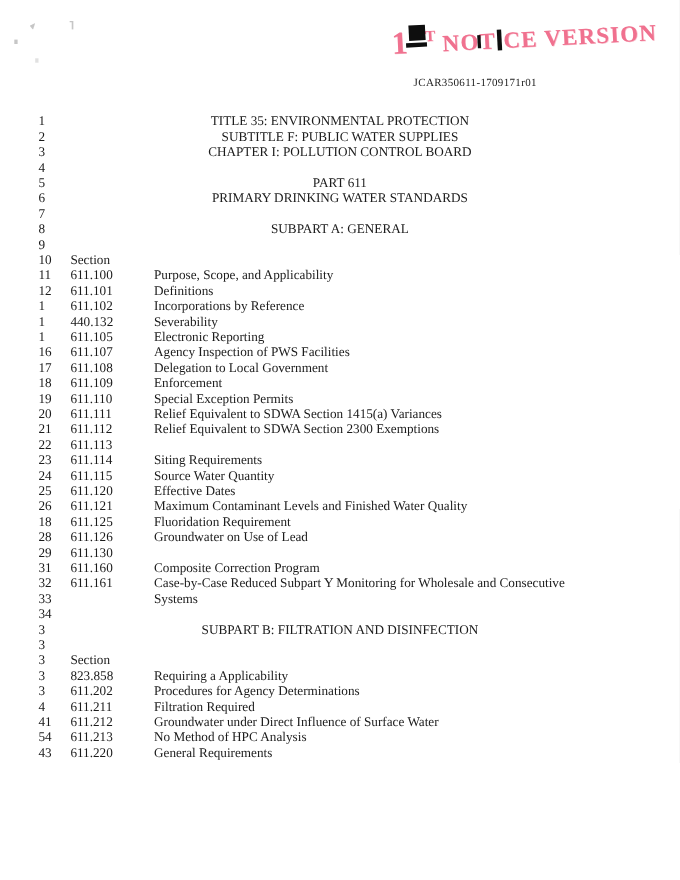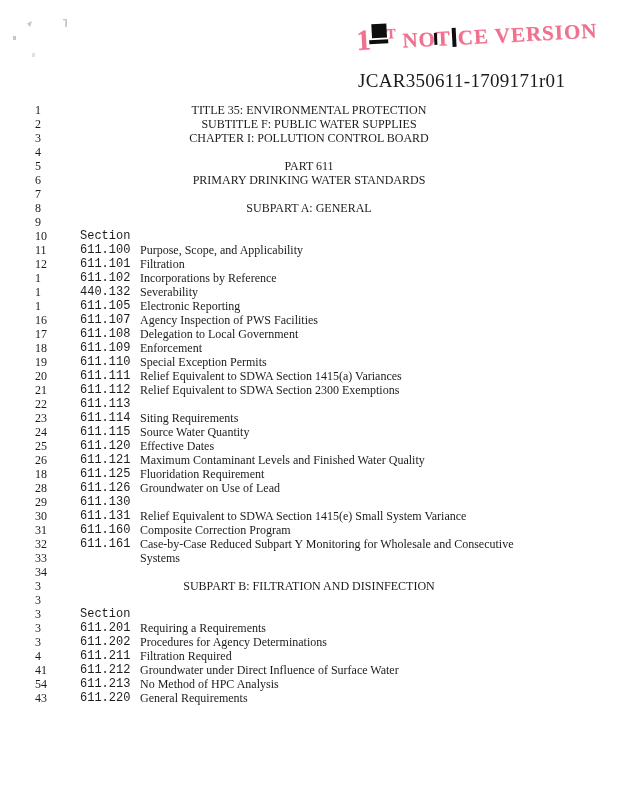--- a/index.html
+++ b/index.html
@@ -49,33 +49,33 @@
     display: inline-block; width: 4px; height: 19px;
     background: #0e0e0e; vertical-align: -2px; margin: 0 2px 0 1px;
   }
   .stamp .omark {
     position: absolute; width: 3px; height: 12px; background: #0e0e0e;
     left: 32px; top: 6px;
   }
 
   .docid {
     position: absolute;
-    left: 358px;
+    left: 376px;
     top: 70px;
-    font-size: 19px;
+    font-size: 10px;
     letter-spacing: 0.3px;
     font-family: Liberation Serif, serif;
   }
 
   
   .lines { position: absolute; left: 0; top: 103px; width: 618px; }
   .row { position: relative; height: 14px; font-size: 12px; line-height: 14px; }
   .row .num { position: absolute; left: 35px; white-space: nowrap; }
   .row .center { display: block; width: 100%; text-align: center; white-space: nowrap; }
-  .row .section { position: absolute; left: 80px; white-space: nowrap; font-family: Liberation Mono, monospace; }
+  .row .section { position: absolute; left: 64px; white-space: nowrap; }
   .row .title { position: absolute; left: 140px; white-space: nowrap; }
 </style>
 </head>
 <body>
 
 <div class="page">
 
   <div class="artifact m1"></div>
   <div class="artifact m2"></div>
   <div class="artifact m3"></div>
@@ -127,21 +127,21 @@
         <span class="section">Section</span>
       </div>
       <div class="row">
         <span class="num">11</span>
         <span class="section">611.100</span>
         <span class="title">Purpose, Scope, and Applicability</span>
       </div>
       <div class="row">
         <span class="num">12</span>
         <span class="section">611.101</span>
-        <span class="title">Filtration</span>
+        <span class="title">Definitions</span>
       </div>
       <div class="row">
         <span class="num">1</span>
         <span class="section">611.102</span>
         <span class="title">Incorporations by Reference</span>
       </div>
       <div class="row">
         <span class="num">1</span>
         <span class="section">440.132</span>
         <span class="title">Severability</span>
@@ -213,25 +213,20 @@
       <div class="row">
         <span class="num">28</span>
         <span class="section">611.126</span>
         <span class="title">Groundwater on Use of Lead</span>
       </div>
       <div class="row">
         <span class="num">29</span>
         <span class="section">611.130</span>
       </div>
       <div class="row">
-        <span class="num">30</span>
-        <span class="section">611.131</span>
-        <span class="title">Relief Equivalent to SDWA Section 1415(e) Small System Variance</span>
-      </div>
-      <div class="row">
         <span class="num">31</span>
         <span class="section">611.160</span>
         <span class="title">Composite Correction Program</span>
       </div>
       <div class="row">
         <span class="num">32</span>
         <span class="section">611.161</span>
         <span class="title">Case-by-Case Reduced Subpart Y Monitoring for Wholesale and Consecutive</span>
       </div>
       <div class="row">
@@ -247,22 +242,22 @@
       </div>
       <div class="row">
         <span class="num">3</span>
       </div>
       <div class="row">
         <span class="num">3</span>
         <span class="section">Section</span>
       </div>
       <div class="row">
         <span class="num">3</span>
-        <span class="section">611.201</span>
-        <span class="title">Requiring a Requirements</span>
+        <span class="section">823.858</span>
+        <span class="title">Requiring a Applicability</span>
       </div>
       <div class="row">
         <span class="num">3</span>
         <span class="section">611.202</span>
         <span class="title">Procedures for Agency Determinations</span>
       </div>
       <div class="row">
         <span class="num">4</span>
         <span class="section">611.211</span>
         <span class="title">Filtration Required</span>

